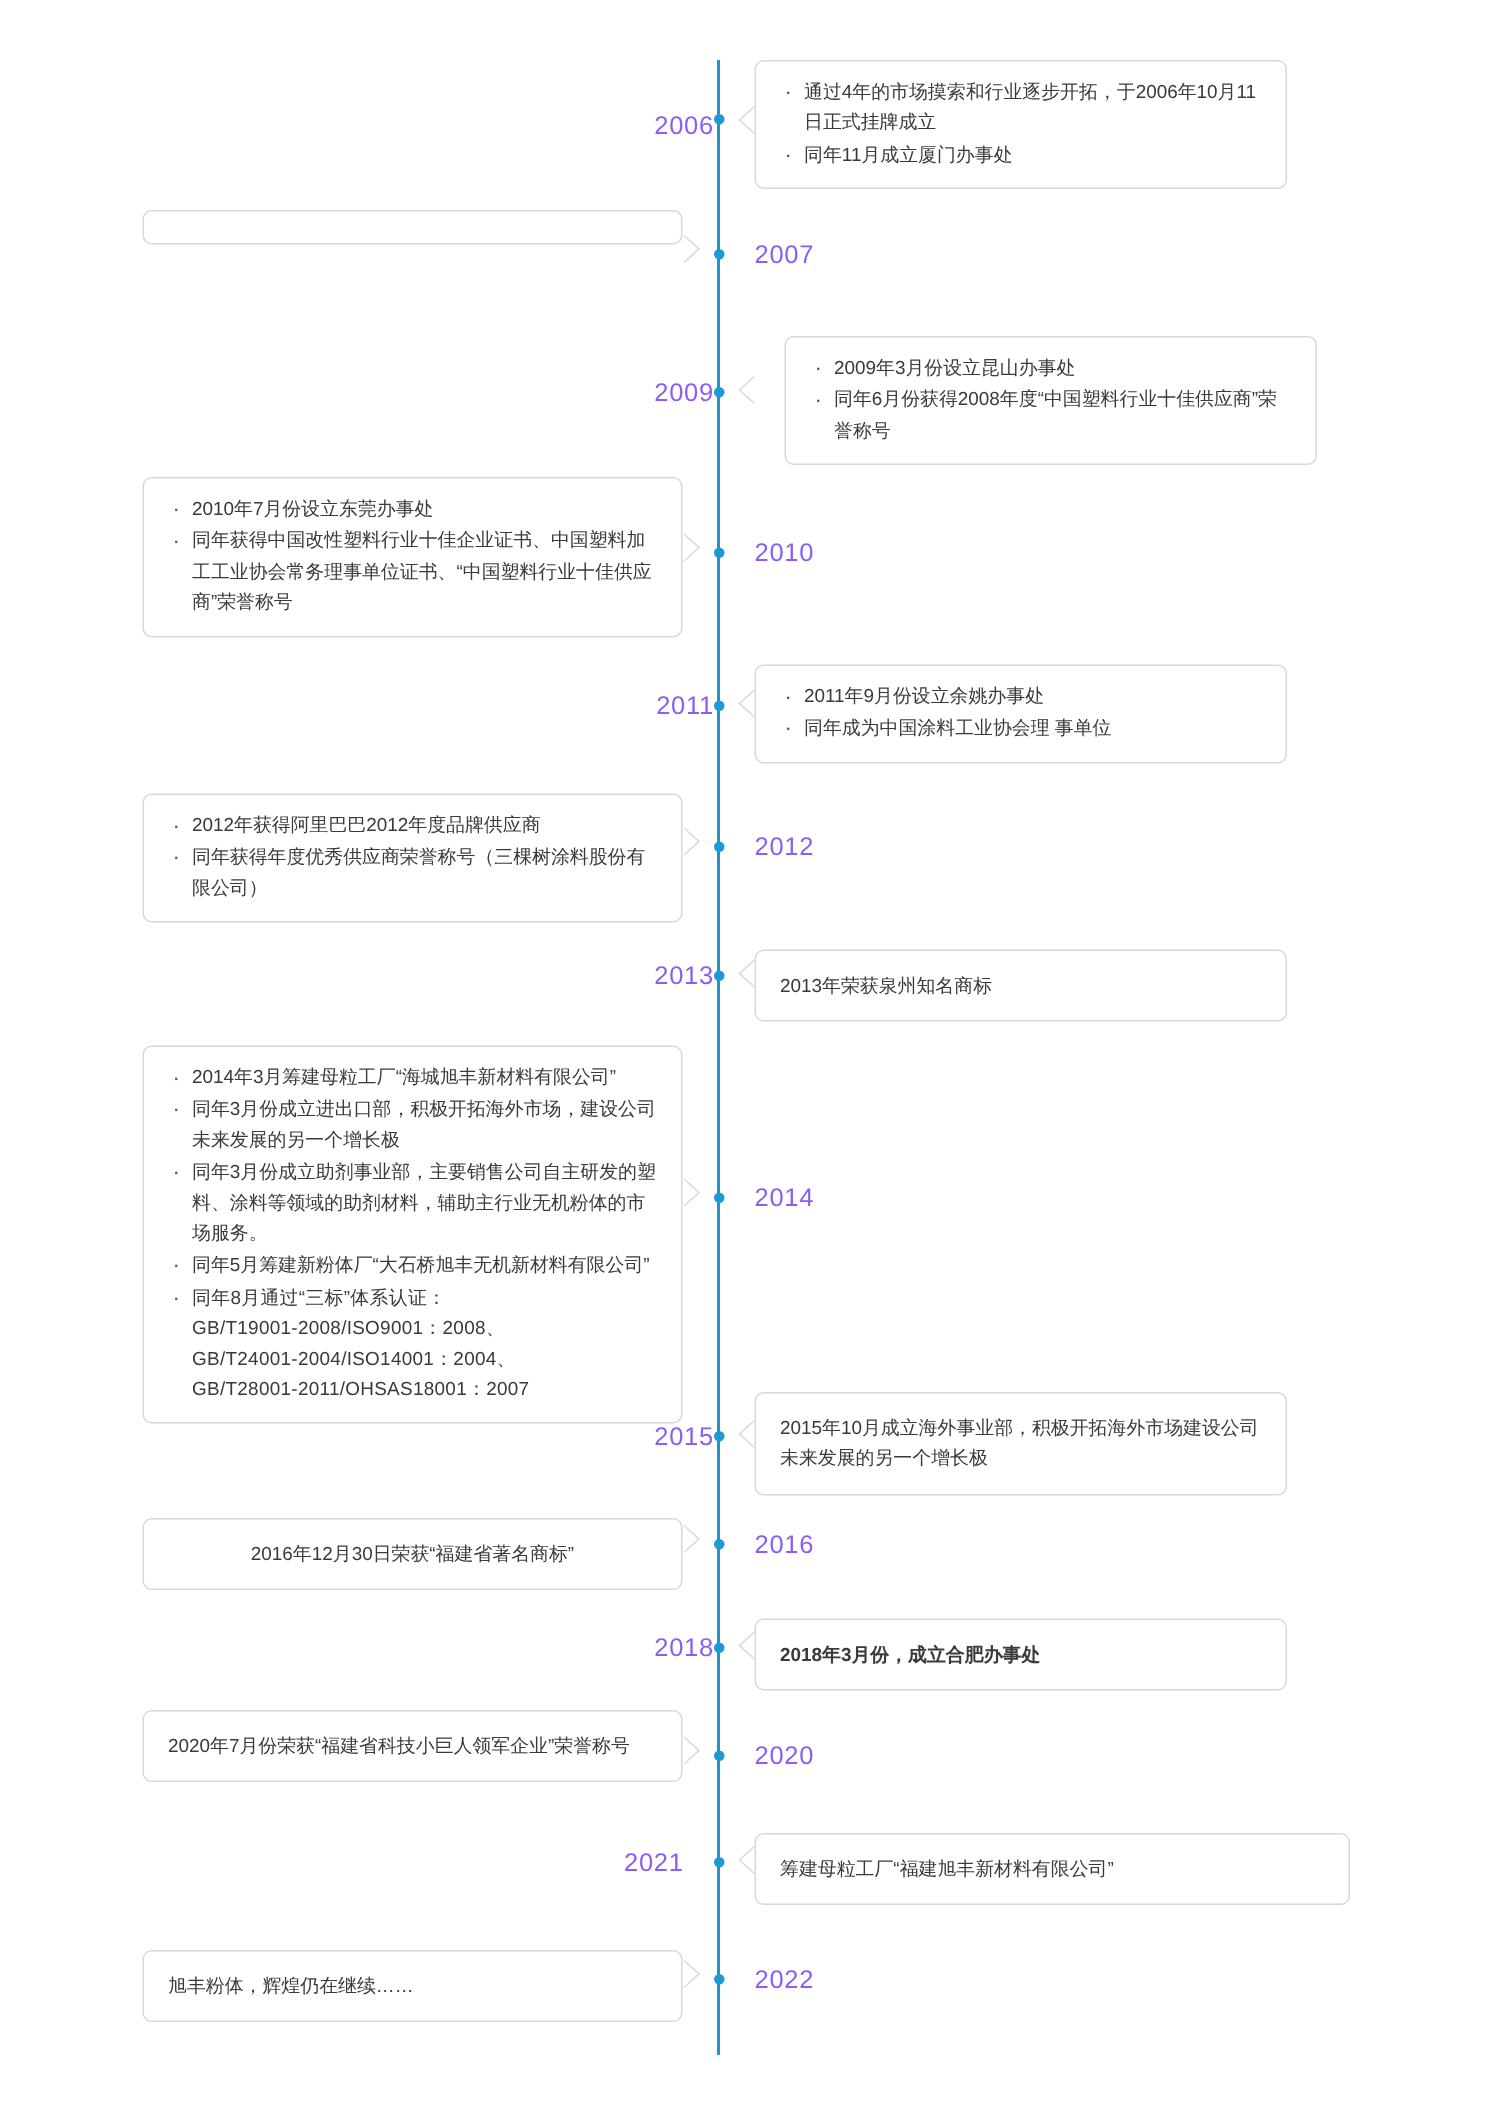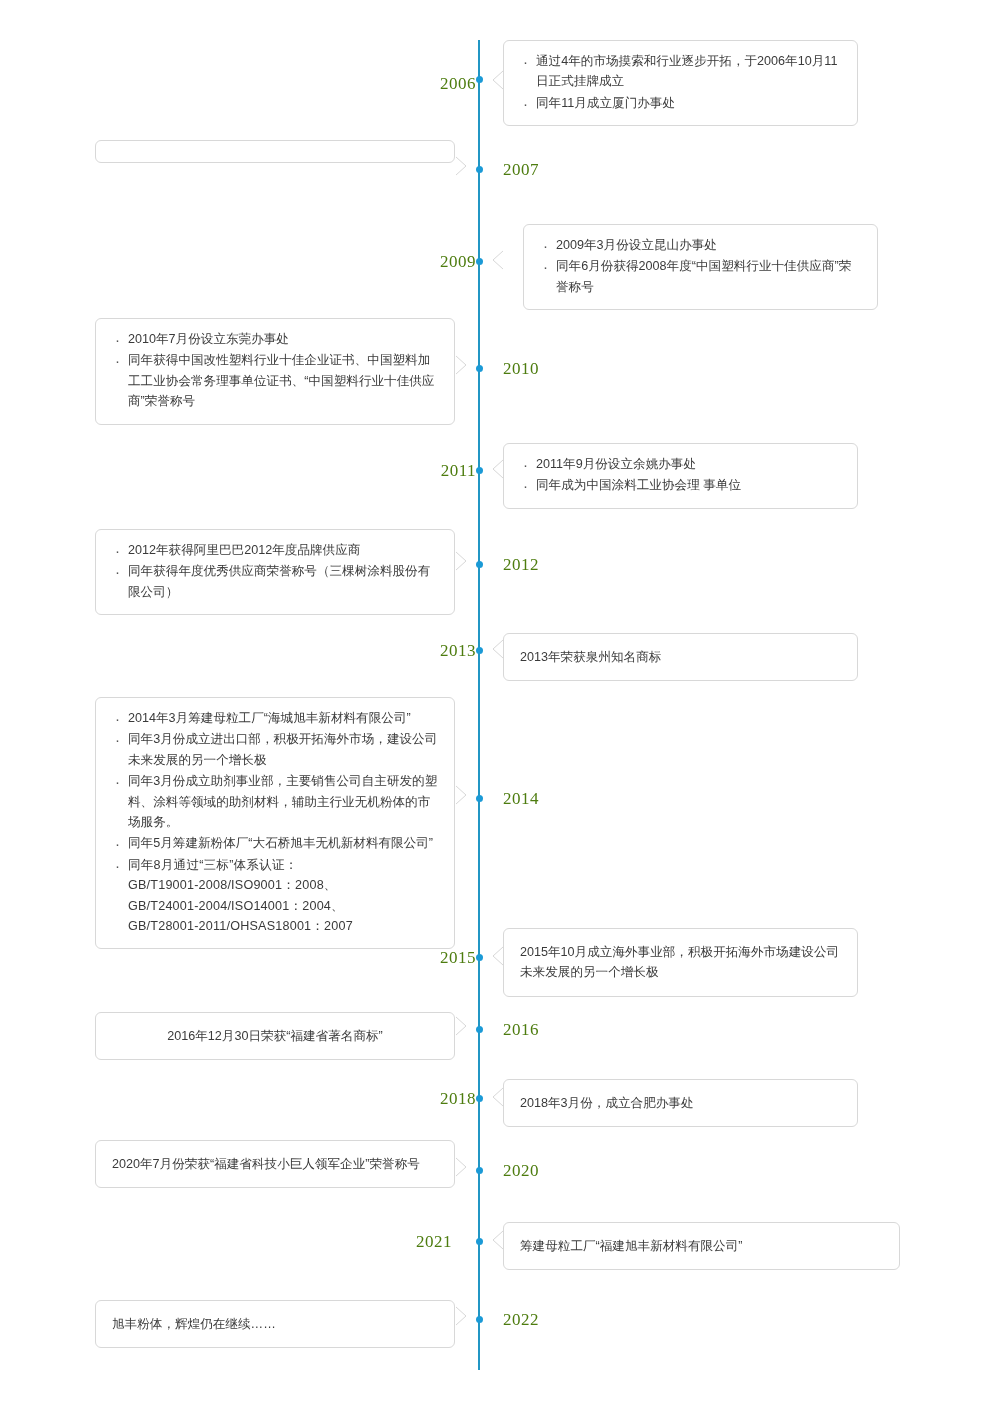--- a/index.html
+++ b/index.html
@@ -27,23 +27,23 @@
     height: 1330px;
     background: #2196c4;
   }
   .event {
     position: absolute;
   }
   
   .year {
     position: absolute;
     font-size: 17px;
-    color: #4d7c0f;
+    color: #8b5cf6;
     letter-spacing: 0.5px;
-    font-family: Liberation Serif, serif;
+    font-family: Liberation Sans, sans-serif;
   }
   .year.right {
     text-align: left;
     width: 60px;
   }
   
   .node {
     position: absolute;
     width: 7px;
     height: 7px;
@@ -274,21 +274,21 @@
 
   <div class="event">
     <div class="year right" style="left:416px; top:1089px; text-align:right;">2018</div>
     <div class="node" style="top:1095px;"></div>
     <div class="arrow" style="left:492px; top:1087px;">
       <svg width="12" height="20">
           <polyline points="11,1 1,10 11,19" fill="#fff" stroke="#d8d8d8" stroke-width="1"></polyline>
           <line x1="11" y1="2" x2="11" y2="18" stroke="#fff" stroke-width="2"></line>
         </svg>
     </div>
-    <div class="bubble plain" style="left:503px; top:1079px; width:355px;">
+    <div class="bubble plain" style="left:503px; top:1079px; width:355px;font-weight:bold;">
       <p class="plainline">2018年3月份，成立合肥办事处</p>
     </div>
   </div>
 
   <div class="event">
     <div class="year right" style="left:503px; top:1161px;">2020</div>
     <div class="node" style="top:1167px;"></div>
     <div class="arrow" style="left:455px; top:1157px;">
       <svg width="12" height="20">
           <polyline points="1,1 11,10 1,19" fill="#fff" stroke="#d8d8d8" stroke-width="1"></polyline>

